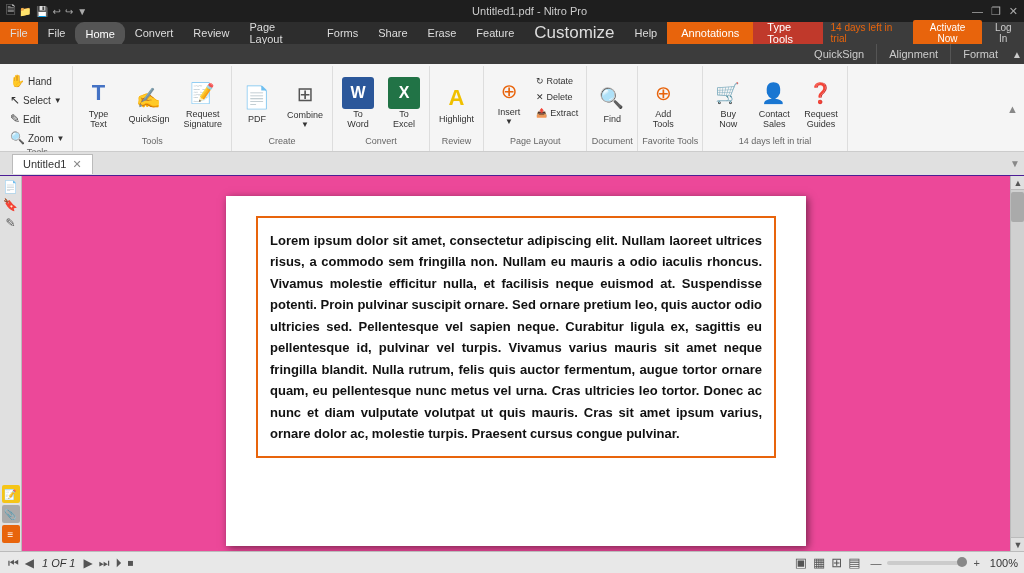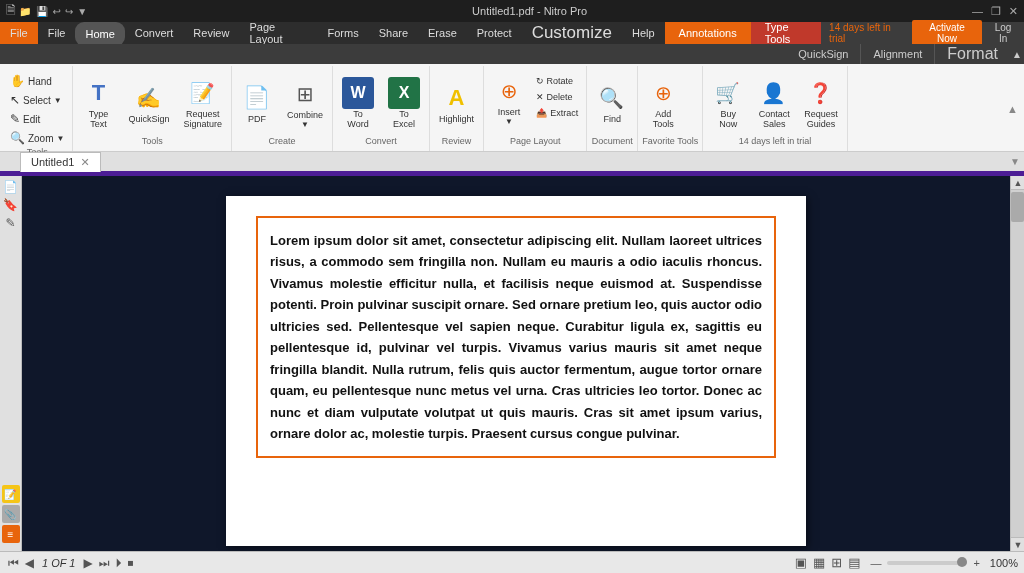--- a/index.html
+++ b/index.html
@@ -30,41 +30,41 @@
   <div style="display:flex; background:#2d2d2d; height:22px; align-items:stretch;">
     <div style="padding:0 10px; display:flex; align-items:center; color:#ddd; font-size:11px; cursor:pointer; background:#e8640c;">File</div>
     <div style="padding:0 10px; display:flex; align-items:center; color:#ddd; font-size:11px; cursor:pointer;">File</div>
     <div style="padding:12px 10px; display:flex; align-items:center; color:white; font-size:11px; cursor:pointer; background:#555;border-radius:9px;">Home</div>
     <div style="padding:0 10px; display:flex; align-items:center; color:#ddd; font-size:11px; cursor:pointer;">Convert</div>
     <div style="padding:0 10px; display:flex; align-items:center; color:#ddd; font-size:11px; cursor:pointer;">Review</div>
     <div style="padding:0 10px; display:flex; align-items:center; color:#ddd; font-size:11px; cursor:pointer;">Page Layout</div>
     <div style="padding:0 10px; display:flex; align-items:center; color:#ddd; font-size:11px; cursor:pointer;">Forms</div>
     <div style="padding:0 10px; display:flex; align-items:center; color:#ddd; font-size:11px; cursor:pointer;">Share</div>
     <div style="padding:0 10px; display:flex; align-items:center; color:#ddd; font-size:11px; cursor:pointer;">Erase</div>
-    <div style="padding:0 10px; display:flex; align-items:center; color:#ddd; font-size:11px; cursor:pointer;">Protect</div>
+    <div style="padding:0 10px; display:flex; align-items:center; color:#ddd; font-size:11px; cursor:pointer;">Feature</div>
     <div style="padding:0 10px; display:flex; align-items:center; color:#ddd; font-size:17px; cursor:pointer;">Customize</div>
     <div style="padding:0 10px; display:flex; align-items:center; color:#ddd; font-size:11px; cursor:pointer;">Help</div>
 
     <div style="margin-left:auto; display:flex; align-items:stretch;">
       <div style="padding:0 14px; display:flex; align-items:center; background:#e8640c; color:white; font-size:11px; cursor:pointer;">Annotations</div>
       <div style="padding:0 14px; display:flex; align-items:center; background:#c0392b; color:white; font-size:11px; cursor:pointer;">Type Tools</div>
     </div>
 
     <div style="display:flex; align-items:center; background:#3c3c3c; padding:0 8px; gap:8px;">
       <span style="color:#e8640c; font-size:10px;">14 days left in trial</span>
       <button style="background:#e8640c; color:white; border:none; padding:2px 8px; font-size:10px; cursor:pointer; border-radius:2px;">Activate Now</button>
       <button style="background:transparent; color:#ccc; border:none; font-size:10px; cursor:pointer;">Log In</button>
     </div>
   </div>
 
   <div style="background:#3c3c3c; height:20px; display:flex; align-items:stretch; padding-left: 2px;">
     <div style="display:flex; align-items:stretch; margin-left: auto;">
       <div style="padding:0 12px; display:flex; align-items:center; color:#ccc; font-size:11px; cursor:pointer; border-right:1px solid #555;">QuickSign</div>
       <div style="padding:0 12px; display:flex; align-items:center; color:#ccc; font-size:11px; cursor:pointer; border-right:1px solid #555;">Alignment</div>
-      <div style="padding:0 12px; display:flex; align-items:center; color:#ccc; font-size:16px; cursor:pointer;">Format</div>
+      <div style="padding:0 12px; display:flex; align-items:center; color:#ccc; font-size:11px; cursor:pointer;">Format</div>
       <div style="width:14px; display:flex; align-items:center; justify-content:center; color:#ccc; font-size:10px; cursor:pointer;">▲</div>
     </div>
   </div>
 
   <div style="background:#f5f5f5; border-bottom:1px solid #ccc; display:flex; align-items:stretch; height:88px; padding:2px 2px 0;">
 
     <div style="display:flex; flex-direction:column; border-right:1px solid #ddd; padding:2px 4px;">
       <div style="display:flex; gap:2px; flex:1; align-items:flex-start; padding-top:4px;">
         <div style="display:flex; flex-direction:column; gap:1px;">
           <div style="display:flex; align-items:center; gap:3px; padding:2px 4px; cursor:pointer; border-radius:2px; font-size:10px; color:#333;">
@@ -221,21 +221,21 @@
       </div>
       <div style="font-size:9px; color:#666; text-align:center; padding-bottom:3px;">14 days left in trial</div>
     </div>
 
     <div style="margin-left:auto; display:flex; align-items:center; padding-right:4px;">
       <span style="font-size:11px; color:#888; cursor:pointer;">▲</span>
     </div>
   </div>
 
 
-  <div style="background:#e0e0e0; border-bottom:5px solid #4c1d95; height:24px; display:flex; align-items:center; padding-left:20px;text-align:center;">
+  <div style="background:#e0e0e0; border-bottom:1px solid #4c1d95; height:24px; display:flex; align-items:center; padding-left:12px;text-align:center;">
     <div style="background:#fff; border:1px solid #bbb; border-bottom:none; padding:3px 10px; font-size:11px; display:flex; align-items:center; gap:6px; cursor:pointer;">
       <span style="font-size:11px; color:#333;">Untitled1</span>
       <span style="font-size:11px; color:#888; cursor:pointer;">✕</span>
     </div>
     <div style="margin-left:auto; padding-right:4px; display:flex; align-items:center;">
       <span style="font-size:10px; color:#888; cursor:pointer;">▼</span>
     </div>
   </div>
 
   <div style="display:flex; flex:1; overflow:hidden;">
@@ -250,21 +250,21 @@
         </div>
         <div style="background:#aaa; width:18px; height:18px; display:flex; align-items:center; justify-content:center; border-radius:2px; cursor:pointer;">
           <span style="font-size:10px;">📎</span>
         </div>
         <div style="background:#e8640c; width:18px; height:18px; display:flex; align-items:center; justify-content:center; border-radius:2px; cursor:pointer;">
           <span style="font-size:10px; color:white;">≡</span>
         </div>
       </div>
     </div>
 
-    <div style="flex:1; background:#0f172a; display:flex; align-items:flex-start; justify-content:center; padding:20px; overflow:auto;">
+    <div style="flex:1; background:#ec4899; display:flex; align-items:flex-start; justify-content:center; padding:20px; overflow:auto;">
       <div style="background:white; width:580px; min-height:350px; padding:20px 30px; box-shadow:2px 2px 8px rgba(0,0,0,0.5);">
         <div style="border:2px solid #e8640c; padding:12px; font-weight:bold; font-size:13px; line-height:1.65; color:#111; text-align:justify;">
           <span>Lorem ipsum dolor sit amet, consectetur adipiscing elit. Nullam laoreet ultrices risus, a commodo sem fringilla non. Nullam eu mauris a odio iaculis rhoncus. Vivamus molestie efficitur nulla, et facilisis neque euismod at. Suspendisse potenti. Proin pulvinar suscipit ornare. Sed ornare pretium leo, quis auctor odio ultricies sed. Pellentesque vel sapien neque. Curabitur ligula ex, sagittis eu pellentesque id, pulvinar vel turpis. Vivamus varius mauris sit amet neque fringilla blandit. Nulla rutrum, felis quis auctor fermentum, augue tortor ornare quam, eu pellentesque nunc metus vel urna. Cras ultricies leo tortor. Donec ac nunc et diam vulputate volutpat ut quis mauris. Cras sit amet ipsum varius, ornare dolor ac, molestie turpis. Praesent cursus congue pulvinar.</span>
         </div>
       </div>
     </div>
 
     <div style="width:14px; background:#e0e0e0; border-left:1px solid #bbb; display:flex; flex-direction:column;">
       <div style="width:14px; height:14px; display:flex; align-items:center; justify-content:center; font-size:9px; cursor:pointer; color:#555; background:#e0e0e0; border-bottom:1px solid #bbb;">▲</div>
       <div style="flex:1; background:#d0d0d0; position:relative;">

